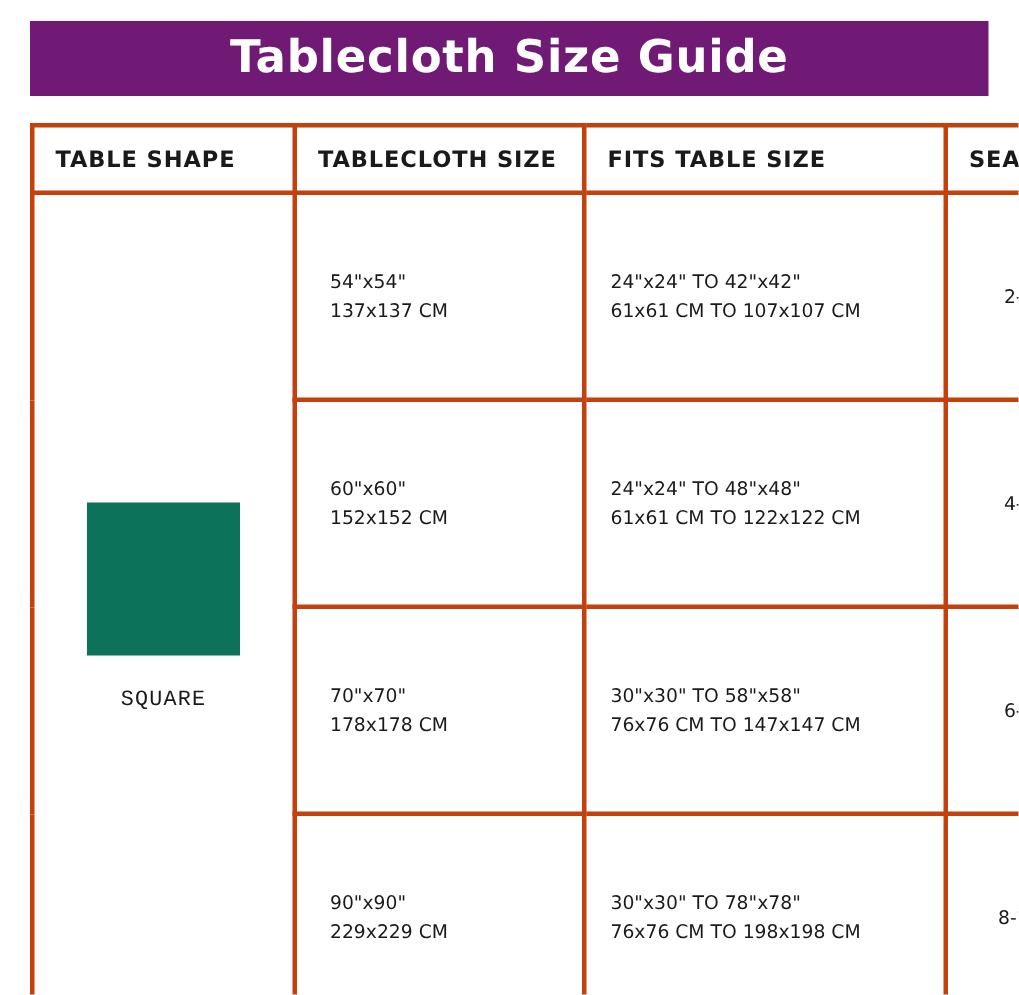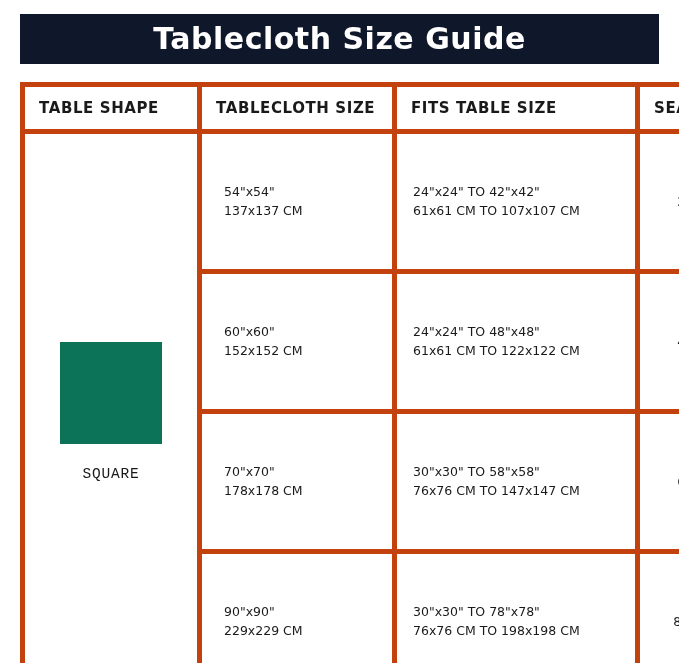--- a/index.html
+++ b/index.html
@@ -15,21 +15,21 @@
     overflow: hidden;
   }
   .page {
     position: relative;
     width: 679px;
     height: 663px;
     box-sizing: border-box;
     padding: 14px 20px 0 20px;
   }
   .title-bar {
-    background: #0f172a;
+    background: #701a75;
     height: 50px;
     display: flex;
     align-items: center;
     justify-content: center;
     margin: 0 0 18px 0;
   }
   .title-bar .title {
     color: #ffffff;
     font-family: "DejaVu Sans", sans-serif;
     font-weight: bold;
@@ -37,21 +37,21 @@
     letter-spacing: 0.5px;
     line-height: 1;
   }
   table.size-table {
     border-collapse: collapse;
     width: 639px;
     table-layout: fixed;
   }
   table.size-table th,
   table.size-table td {
-    border: 5px solid #c2410c;
+    border: 3px solid #c2410c;
     vertical-align: middle;
   }
   table.size-table thead th {
     height: 42px;
     font-family: "DejaVu Sans", sans-serif;
     font-weight: bold;
     font-size: 15px;
     letter-spacing: 0.6px;
     color: #1a1a1a;
     text-align: left;

